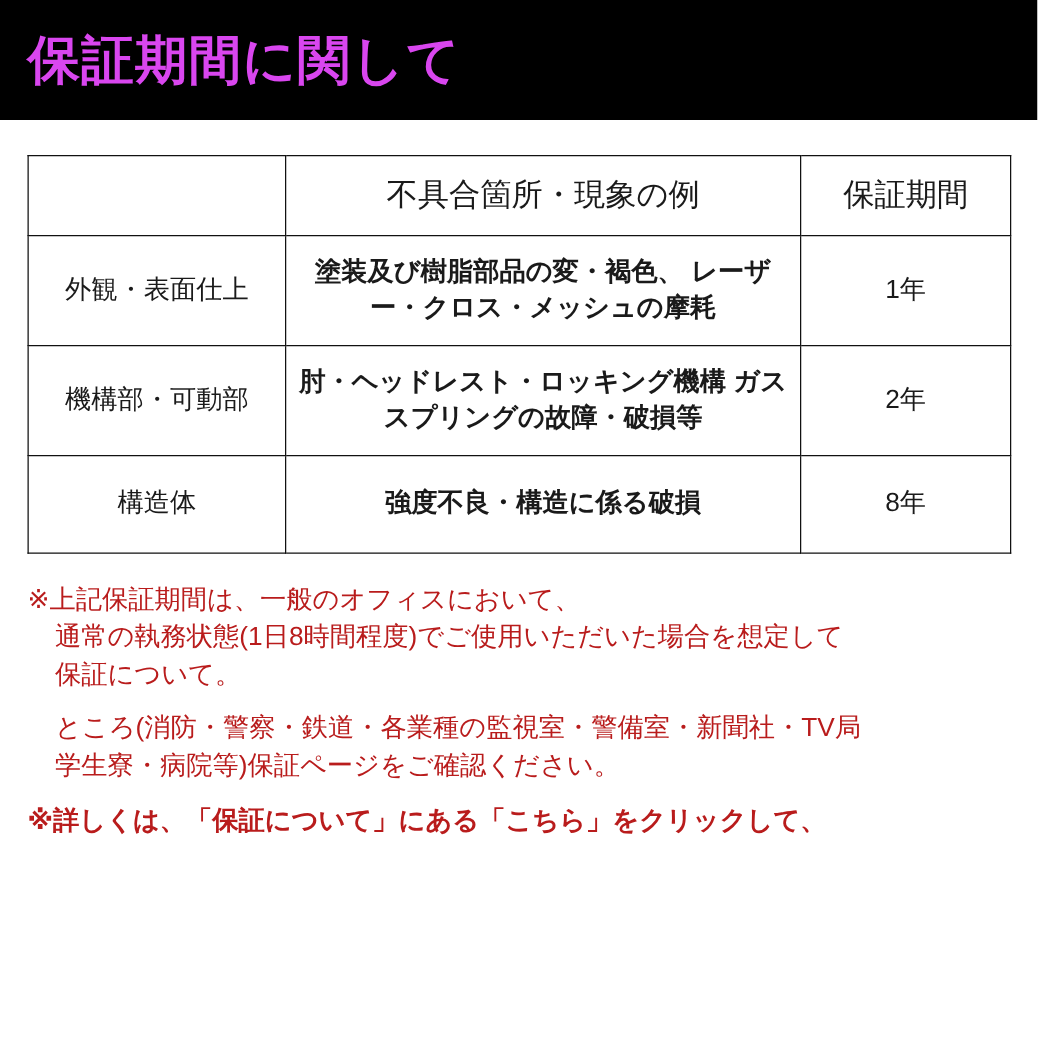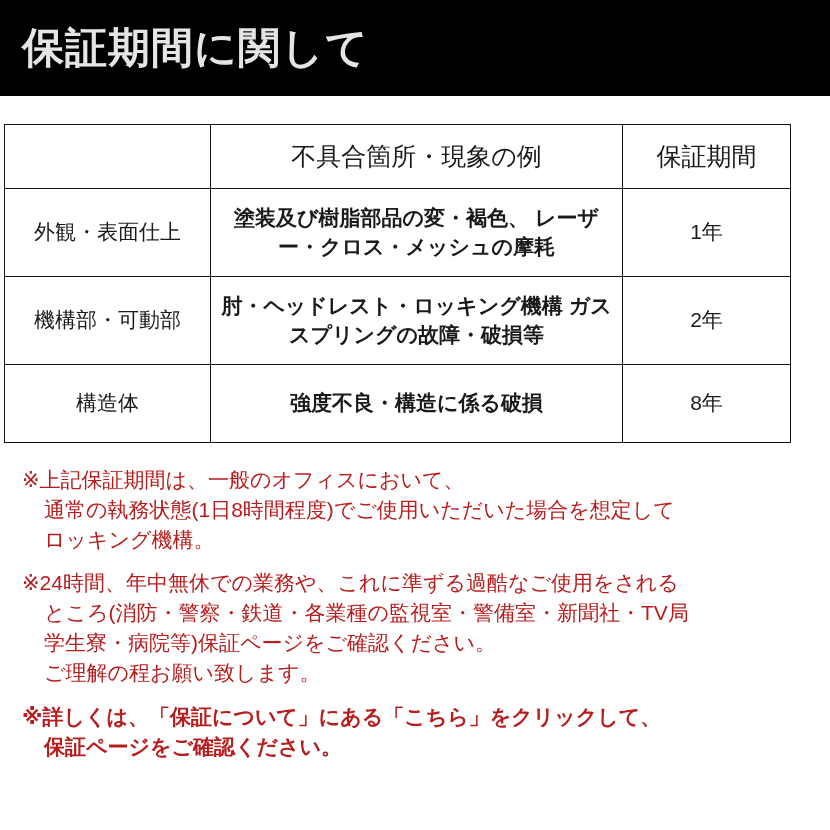--- a/index.html
+++ b/index.html
@@ -24,30 +24,30 @@
   
   .header-bar {
     background: #000000;
     height: 96px;
     display: flex;
     align-items: center;
     padding: 0 22px;
     box-sizing: border-box;
   }
   .header-title {
-    color: #e5e5e5;
+    color: #d946ef;
     font-size: 42px;
     font-weight: bold;
     letter-spacing: 1px;
     line-height: 1;
   }
 
   
   .table-wrap {
-    padding: 28px 22px 0 4px;
+    padding: 28px 22px 0 22px;
     box-sizing: border-box;
   }
   table.warranty {
     border-collapse: collapse;
     width: 786px;
     table-layout: fixed;
   }
   table.warranty th,
   table.warranty td {
     border: 1px solid #111111;
@@ -157,30 +157,27 @@
         </tr>
       </tbody>
     </table>
   </div>
 
   <div class="notes">
 
     <div class="note">
       <span class="line">※上記保証期間は、一般のオフィスにおいて、</span>
       <span class="line indent">通常の執務状態(1日8時間程度)でご使用いただいた場合を想定して</span>
-      <span class="line indent">ロッキング機構。</span>
+      <span class="line indent">保証について。</span>
     </div>
 
     <div class="note">
-      <span class="line">※24時間、年中無休での業務や、これに準ずる過酷なご使用をされる</span>
       <span class="line indent">ところ(消防・警察・鉄道・各業種の監視室・警備室・新聞社・TV局</span>
       <span class="line indent">学生寮・病院等)保証ページをご確認ください。</span>
-      <span class="line indent">ご理解の程お願い致します。</span>
     </div>
 
     <div class="note note-red">
       <span class="line">※詳しくは、「保証について」にある「こちら」をクリックして、</span>
-      <span class="line indent">保証ページをご確認ください。</span>
     </div>
 
   </div>
 
 </div>
 
 </body></html>

